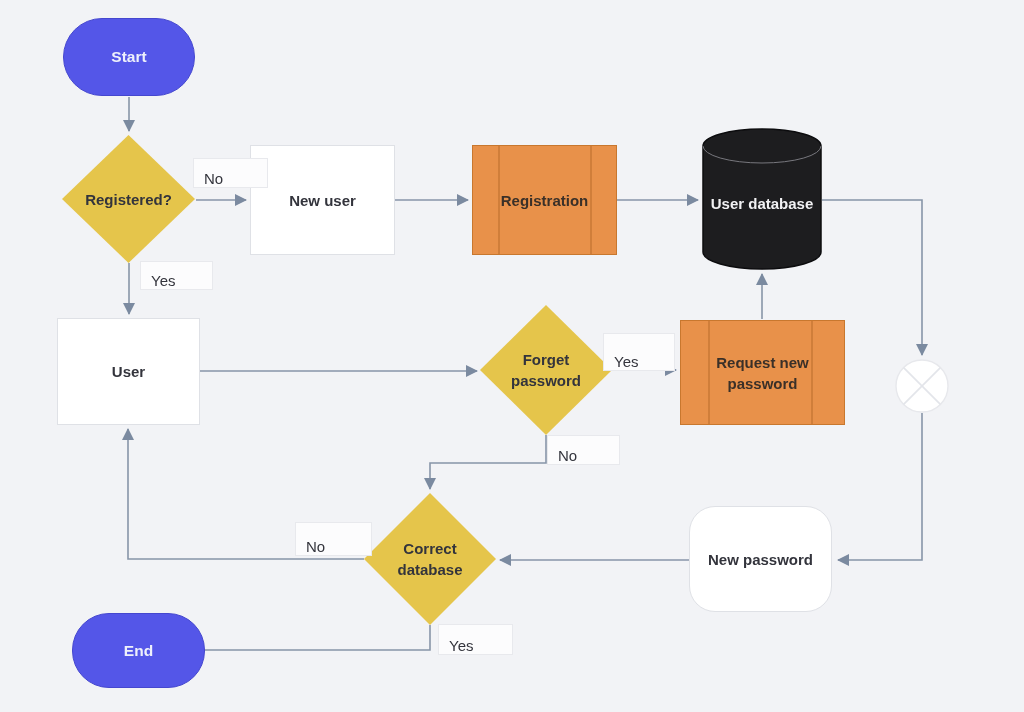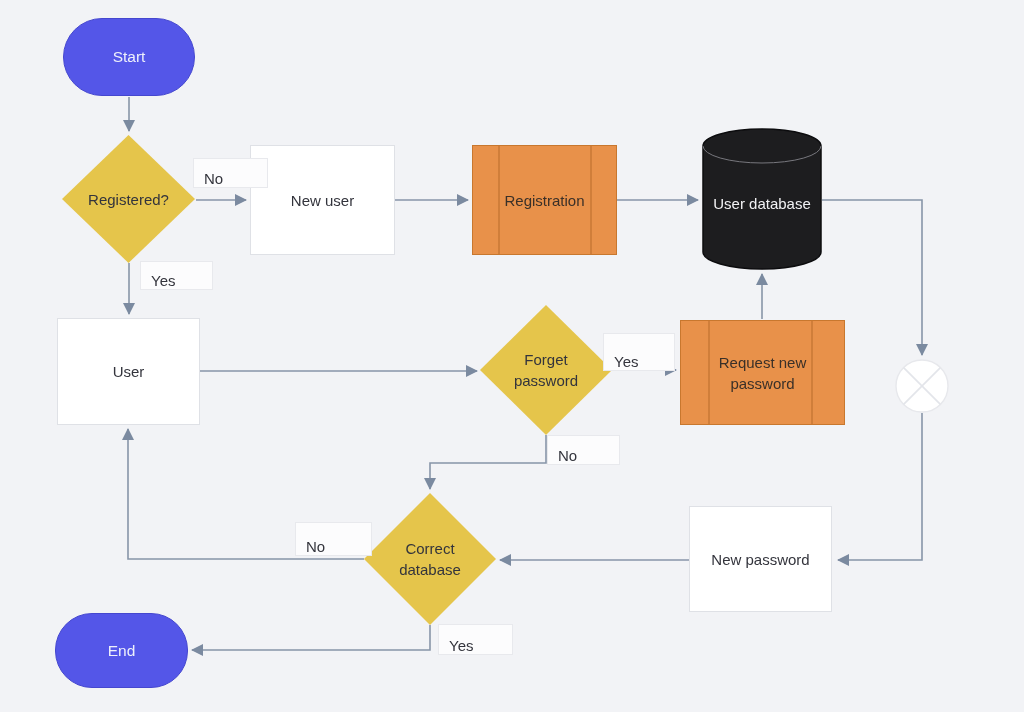--- a/index.html
+++ b/index.html
@@ -25,21 +25,21 @@
   .canvas{
     position:relative;width:1024px;height:712px;overflow:hidden;
     background:var(--background);
     font-family:"Liberation Sans","DejaVu Sans",sans-serif;
     color:var(--dark-text);font-size:15px;
   }
   .edges{position:absolute;left:0;top:0;width:1024px;height:712px;}
   .edges polyline{fill:none;stroke:var(--connector-line);stroke-width:1.6px;}
   .edges .arrow-head{fill:var(--arrowhead);}
   .node{position:absolute;display:flex;align-items:center;justify-content:center;
-        text-align:center;line-height:1.4;box-sizing:border-box;}
+        text-align:center;line-height:1.4;box-sizing:border-box;font-weight:bold;}
   .terminal{background:var(--terminal-fill);border:1px solid var(--terminal-border);
         color:var(--terminal-text);font-size:15.5px;}
   .decision{background:var(--decision-fill);
         clip-path:polygon(50% 0,100% 50%,50% 100%,0 50%);padding:0 14px;}
   .process{background:var(--process-fill);border:1px solid var(--process-border);}
   .predefined{background:var(--predefined-fill);border:1px solid var(--predefined-border);
         color:#3a3028;}
   .predefined .bar{position:absolute;top:0;bottom:0;width:2px;
         background:var(--predefined-bar);}
   .predefined .node-text{position:relative;padding:0 32px;}
@@ -118,29 +118,29 @@
     <span class="node-text">Request new password</span>
   </div>
 
   <div class="node conn-circle" style="left:895px;top:359px;width:54px;height:54px;">
     <svg class="shape-svg" viewBox="0 0 54 54" xmlns="http://www.w3.org/2000/svg">
       <circle cx="27" cy="27" r="26" fill="#ffffff" stroke="#e7e8ec" stroke-width="1.4"></circle>
       <path d="M8.6,8.6 L45.4,45.4 M45.4,8.6 L8.6,45.4" stroke="#e3e5ea" stroke-width="1.6"></path>
     </svg>
   </div>
 
-  <div class="node process" style="left:689px;top:506px;width:143px;height:106px;">
+  <div class="node process" style="left:689px;top:506px;width:143px;height:106px;border-radius:26px;">
     <span>New password</span>
   </div>
 
   <div class="node decision" style="left:364px;top:493px;width:132px;height:132px;">
     <span>Correct database</span>
   </div>
 
-  <div class="node terminal" style="left:55px;top:613px;width:133px;height:75px;border-radius:37px;align-items:center;">
+  <div class="node terminal" style="left:72px;top:613px;width:133px;height:75px;border-radius:37px;align-items:center;">
     <span>End</span>
   </div>
 
   <div class="edge-label" style="left:193px;top:158px;width:75px;height:30px;">
     <span>No</span>
   </div>
   <div class="edge-label" style="left:140px;top:261px;width:73px;height:29px;">
     <span>Yes</span>
   </div>
   <div class="edge-label" style="left:603px;top:333px;width:72px;height:38px;">

